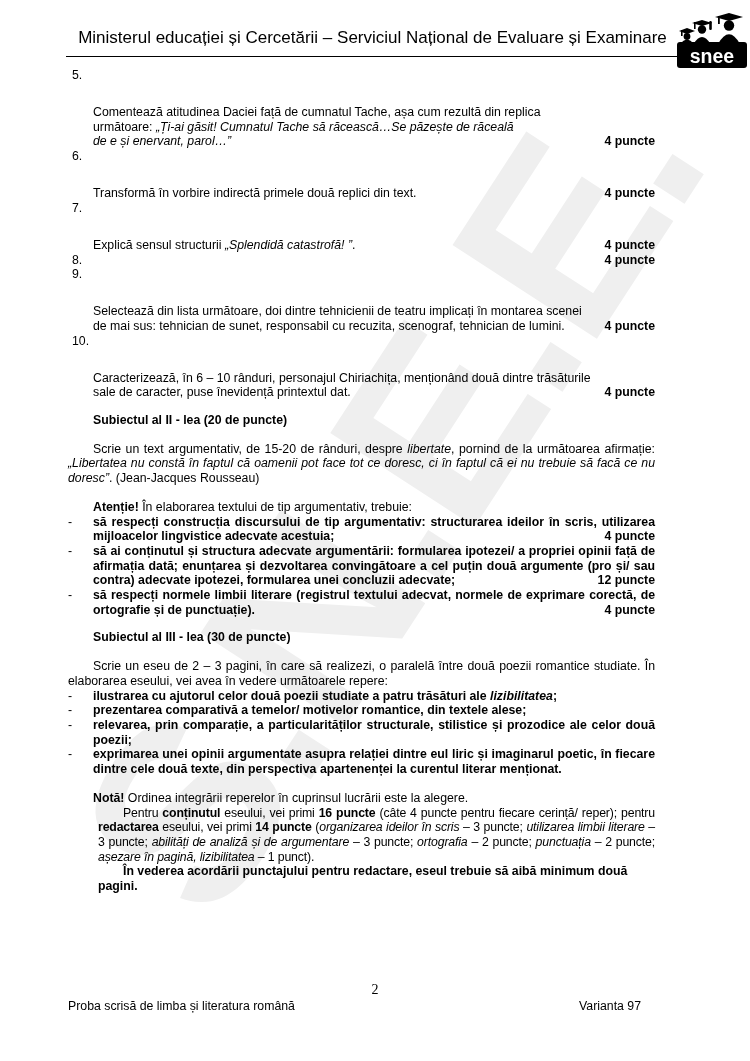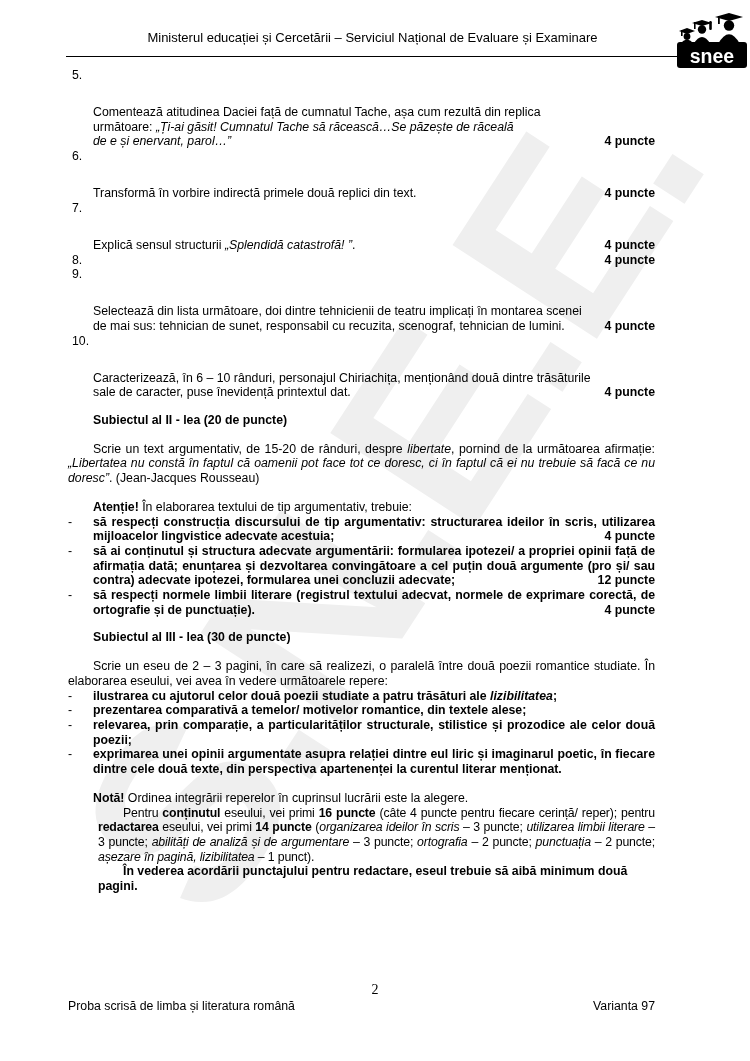--- a/index.html
+++ b/index.html
@@ -11,42 +11,42 @@
   .i{font-style:italic}
   .b{font-weight:bold}
   
   .watermark{
     position:absolute;left:390px;top:500px;z-index:0;
     transform:translate(-50%,-50%) rotate(-57deg);
     font-size:250px;font-weight:bold;letter-spacing:-6px;white-space:nowrap;
     color:#efefef;
   }
   
-  .header-title{position:absolute;top:31px;left:66px;width:613px;text-align:center;font-size:13px;z-index:2;}
+  .header-title{position:absolute;top:31px;left:66px;width:613px;text-align:center;font-size:17px;z-index:2;}
   .header-rule{position:absolute;top:56px;left:66px;width:613px;border-top:1.7px solid #000;z-index:2;}
   .logo{position:absolute;top:10px;right:3px;width:70px;height:58px;z-index:3;}
   
   .content{position:absolute;top:68px;left:68px;width:587px;z-index:1;}
   .item{position:relative;display:flex;}
   .item .num{flex:0 0 25px;padding-left:4px;box-sizing:border-box;}
   .item .body{width:528px;margin-top:37px;}
   .item .points,.bullet .points{position:absolute;right:0;bottom:0;font-weight:bold;}
   .heading{font-weight:bold;margin-left:25px;margin-top:13px;}
   .para{text-align:justify;text-indent:25px;margin-top:14px;}
   .para-noj{text-indent:25px;margin-top:14px;}
   .line-indent{text-indent:25px;margin-left:30px;}
   .bullet{position:relative;display:flex;text-align:justify;}
   .bullet .dash{flex:0 0 25px;}
   .bullet .body{width:562px;font-weight:bold;}
   .tight{letter-spacing:-0.15px;}
   
   .page-number{position:absolute;top:983px;left:0;width:750px;text-align:center;
     font-family:"Liberation Serif",serif;font-size:14px;z-index:1;}
   .footer-left{position:absolute;top:999px;left:68px;z-index:1;}
-  .footer-right{position:absolute;top:999px;left:68px;width:587px;text-align:right;z-index:1;}
+  .footer-right{position:absolute;top:999px;left:54px;width:587px;text-align:right;z-index:1;}
 </style>
 </head>
 <body>
 
 <div class="page">
 
   <div class="watermark" style="color: rgb(239, 239, 239);">S.N.E.E.</div>
 
   <div class="header-title">Ministerul educației și Cercetării – Serviciul Național de Evaluare și Examinare</div>
   <div class="header-rule"></div>

